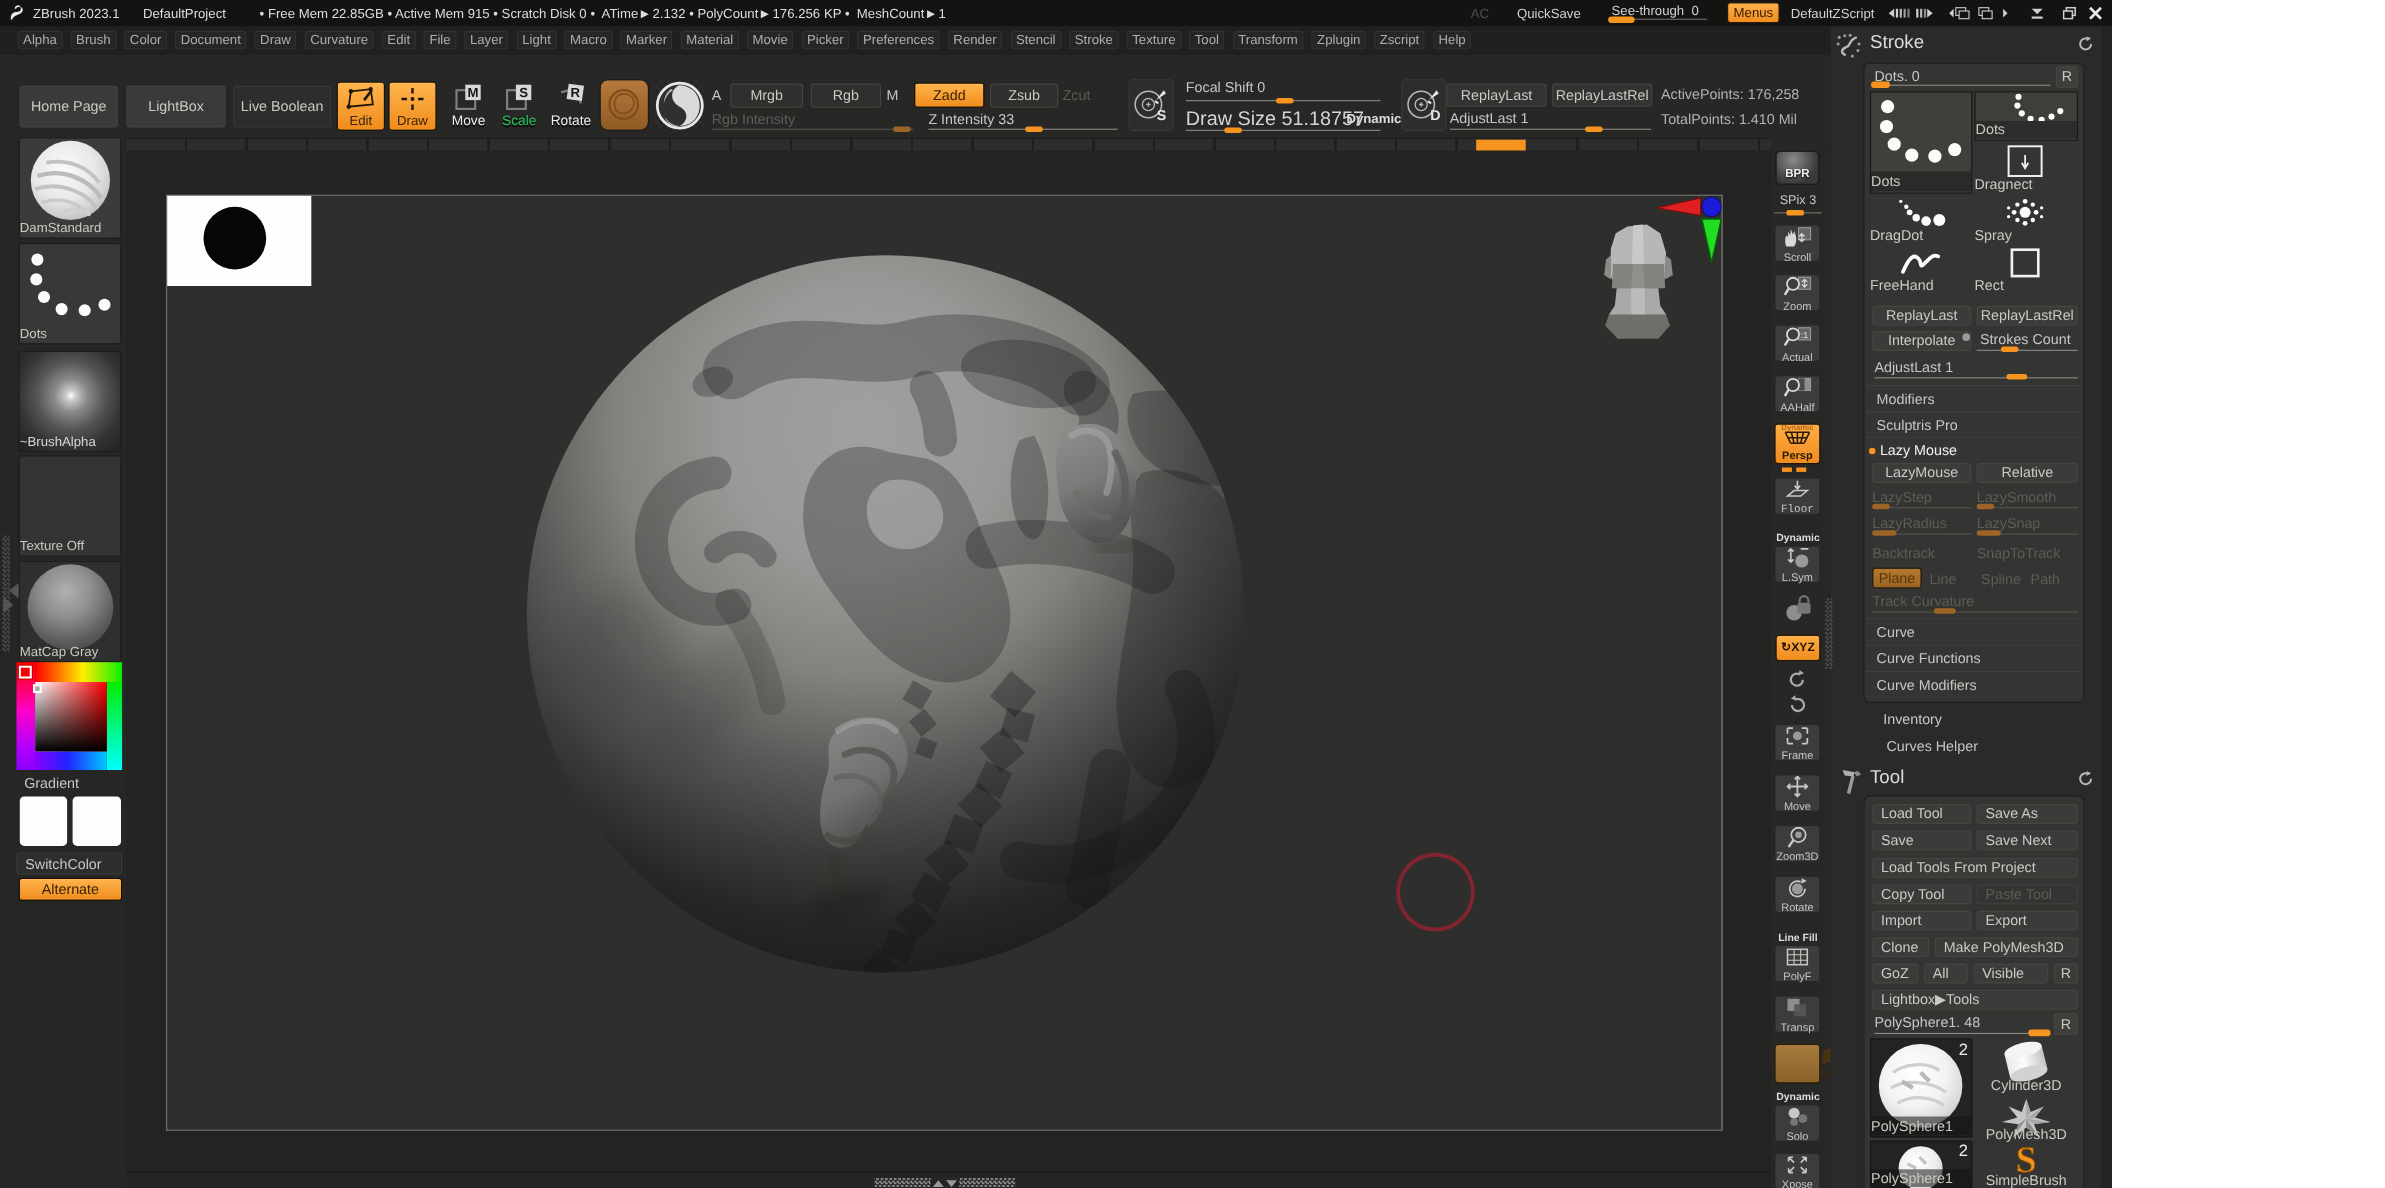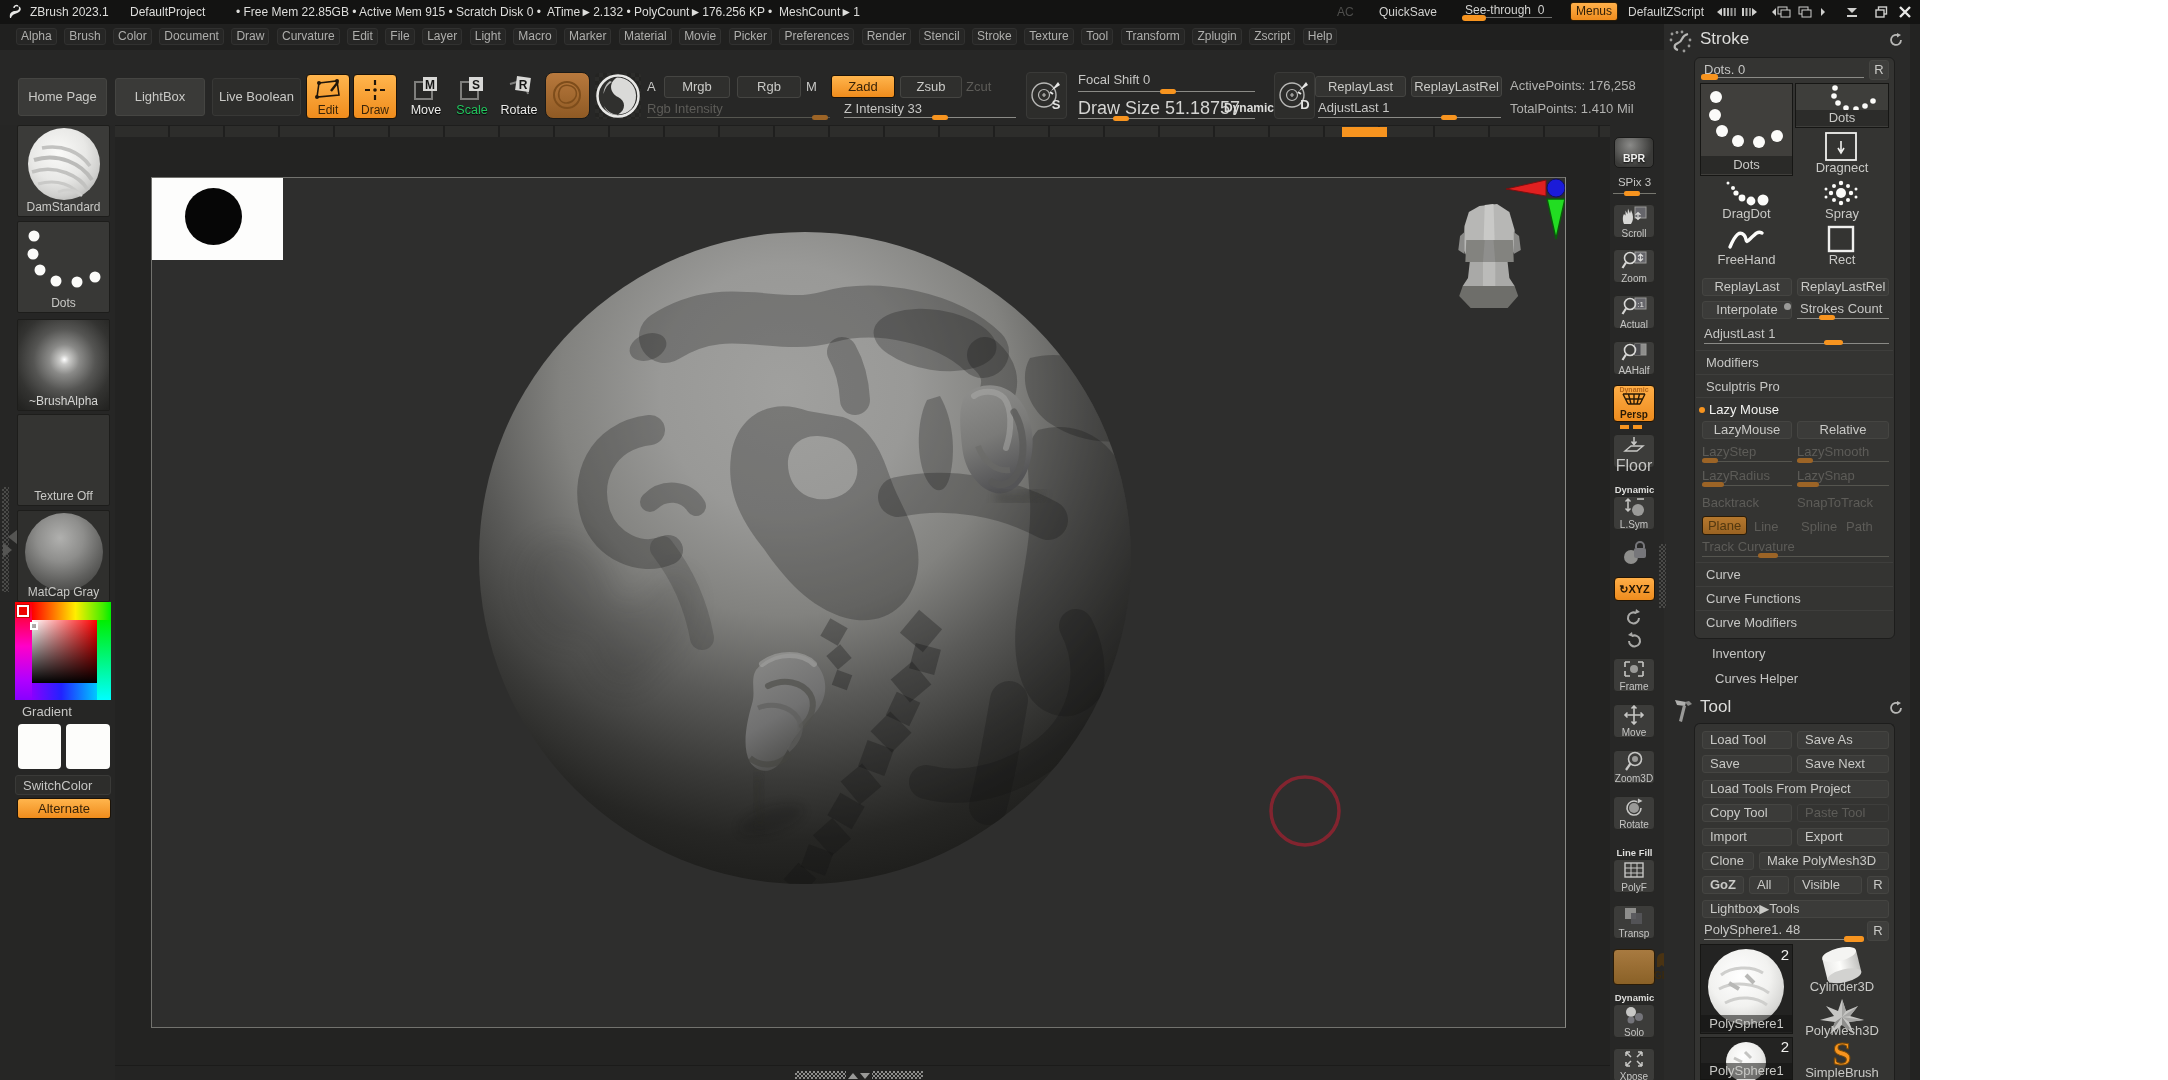--- a/index.html
+++ b/index.html
@@ -7,21 +7,21 @@
   #win { position:absolute; left:0; top:0; width:1920px; height:1080px; background:#272726; overflow:hidden; }
   .abs { position:absolute; }
   .txt { color:#c6c6c4; white-space:nowrap; }
   .dis { color:#5d5c58; }
   .btn { position:absolute; background:#363634; border:1px solid #454542; border-radius:3px; color:#c9c9c6; text-align:center; overflow:hidden; }
   .obtn { position:absolute; background:linear-gradient(#ffb54d,#f08c1c); border:1px solid #1c1308; border-radius:3px; color:#3a2408; text-align:center; overflow:hidden; }
   .sl { position:absolute; height:1px; background:#8a8a86; }
   .nub { position:absolute; width:16px; height:5px; background:#f7941f; border-radius:2.5px; }
   .nubd { position:absolute; width:16px; height:5px; background:#9c6426; border-radius:2.5px; }
   .tile { position:absolute; background:#3b3b39; border:1px solid #1d1d1b; border-radius:2px; }
-  .tlabel { position:absolute; width:100%; text-align:center; color:#c9c9c6; }
+  .tlabel { position:absolute; width:100%; color:#c9c9c6; }
 </style>
 </head>
 <body>
 <div id="win">
 
   <div class="abs" id="titlebar" style="left:0;top:0;width:1920px;height:24px;background:#131312;font-size:12px;">
     <svg class="abs" style="left:6px;top:3px;" width="20" height="18" viewBox="0 0 20 18">
       <path d="M4 15 C3 10 6 8 9 8 C13 8 14 5 12 3 C15 4 16 7 13 9 C10 11 6 11 5 15 Z" fill="#e8e8e6"></path>
       <path d="M12 3 C10 2 8 3 8 5" stroke="#e8e8e6" stroke-width="1.5" fill="none"></path>
     </svg>
@@ -483,21 +483,21 @@
       <div style="font-size:10px;color:#2a1a06;margin-top:-2px;font-weight:bold;">Persp</div>
     </div>
     <div class="abs" style="left:10px;top:288px;width:9px;height:4px;background:#f7941f;"></div>
     <div class="abs" style="left:23px;top:288px;width:9px;height:4px;background:#f7941f;"></div>
 
     <div class="abs" style="left:3px;top:297px;width:42px;height:34px;background:#3c3c3a;border:1px solid #262624;border-radius:4px;text-align:center;">
       <svg width="26" height="20" viewBox="0 0 26 20">
           <path d="M4 16 L10 11 H22 L16 16 Z" fill="none" stroke="#c7c7c5" stroke-width="1.4"></path>
           <path d="M13 2 v7 M10.5 6.5 l2.5 3 2.5 -3" stroke="#c7c7c5" stroke-width="1.5" fill="none"></path>
         </svg>
-      <div style="font-size:16px;margin-top:-2px;">Floor</div>
+      <div style="font-size:10px;margin-top:-2px;font-family:Liberation Mono, monospace;">Floor</div>
     </div>
     <div class="abs" style="left:0;top:347px;width:49px;text-align:center;font-size:9.5px;font-weight:bold;color:#dededc;">Dynamic</div>
 
     <div class="abs" style="left:3px;top:359px;width:42px;height:34px;background:#3c3c3a;border:1px solid #262624;border-radius:4px;text-align:center;">
       <svg width="26" height="20" viewBox="0 0 26 20">
           <circle cx="17" cy="13" r="6" fill="#9a9a98"></circle>
           <path d="M7 2 v12 M4.5 4.5 l2.5 -2.5 2.5 2.5 M4.5 11.5 l2.5 2.5 2.5 -2.5" stroke="#c7c7c5" stroke-width="1.5" fill="none"></path>
           <path d="M16 2 h7" stroke="#c7c7c5" stroke-width="1.5"></path>
         </svg>
       <div style="font-size:10px;margin-top:-2px;">L.Sym</div>
@@ -770,21 +770,21 @@
     <div class="btn" style="left:133px;top:707px;width:92px;height:18px;line-height:16px;background:#3b3b39;text-align:left;padding-left:7px;">Save As</div>
     <div class="btn" style="left:38px;top:731px;width:90px;height:18px;line-height:16px;background:#3b3b39;text-align:left;padding-left:7px;">Save</div>
     <div class="btn" style="left:133px;top:731px;width:92px;height:18px;line-height:16px;background:#3b3b39;text-align:left;padding-left:7px;">Save Next</div>
     <div class="btn" style="left:38px;top:756px;width:187px;height:18px;line-height:16px;background:#3b3b39;text-align:left;padding-left:7px;">Load Tools From Project</div>
     <div class="btn" style="left:38px;top:780px;width:90px;height:18px;line-height:16px;background:#3b3b39;text-align:left;padding-left:7px;">Copy Tool</div>
     <div class="btn dis" style="left:133px;top:780px;width:92px;height:18px;line-height:16px;background:#343432;border-color:#3e3e3c;text-align:left;padding-left:7px;color:#5d5c58;">Paste Tool</div>
     <div class="btn" style="left:38px;top:804px;width:90px;height:18px;line-height:16px;background:#3b3b39;text-align:left;padding-left:7px;">Import</div>
     <div class="btn" style="left:133px;top:804px;width:92px;height:18px;line-height:16px;background:#3b3b39;text-align:left;padding-left:7px;">Export</div>
     <div class="btn" style="left:38px;top:828px;width:52px;height:18px;line-height:16px;background:#3b3b39;text-align:left;padding-left:7px;">Clone</div>
     <div class="btn" style="left:95px;top:828px;width:130px;height:18px;line-height:16px;background:#3b3b39;text-align:left;padding-left:7px;">Make PolyMesh3D</div>
-    <div class="btn" style="left:38px;top:852px;width:42px;height:18px;line-height:16px;background:#3b3b39;text-align:left;padding-left:7px;font-weight:bold;">GoZ</div>
+    <div class="btn" style="left:38px;top:852px;width:42px;height:18px;line-height:16px;background:#3b3b39;text-align:left;padding-left:7px;">GoZ</div>
     <div class="btn" style="left:85px;top:852px;width:40px;height:18px;line-height:16px;background:#3b3b39;text-align:left;padding-left:7px;">All</div>
     <div class="btn" style="left:130px;top:852px;width:68px;height:18px;line-height:16px;background:#3b3b39;text-align:left;padding-left:7px;">Visible</div>
     <div class="btn" style="left:203px;top:852px;width:22px;height:18px;line-height:16px;background:#3b3b39;">R</div>
     <div class="btn" style="left:38px;top:876px;width:187px;height:18px;line-height:16px;background:#3b3b39;text-align:left;padding-left:7px;">Lightbox▶Tools</div>
     <div class="abs txt" style="left:40px;top:898px;">PolySphere1. 48</div>
     <div class="btn" style="left:203px;top:897px;width:22px;height:20px;line-height:18px;background:#3e3e3c;">R</div>
     <div class="sl" style="left:40px;top:915px;width:160px;"></div>
     <div class="nub" style="left:180px;top:912px;width:20px;height:6px;"></div>
 
     <div class="abs" style="left:36px;top:920px;width:93px;height:90px;background:#232322;border:1px solid #161614;">

